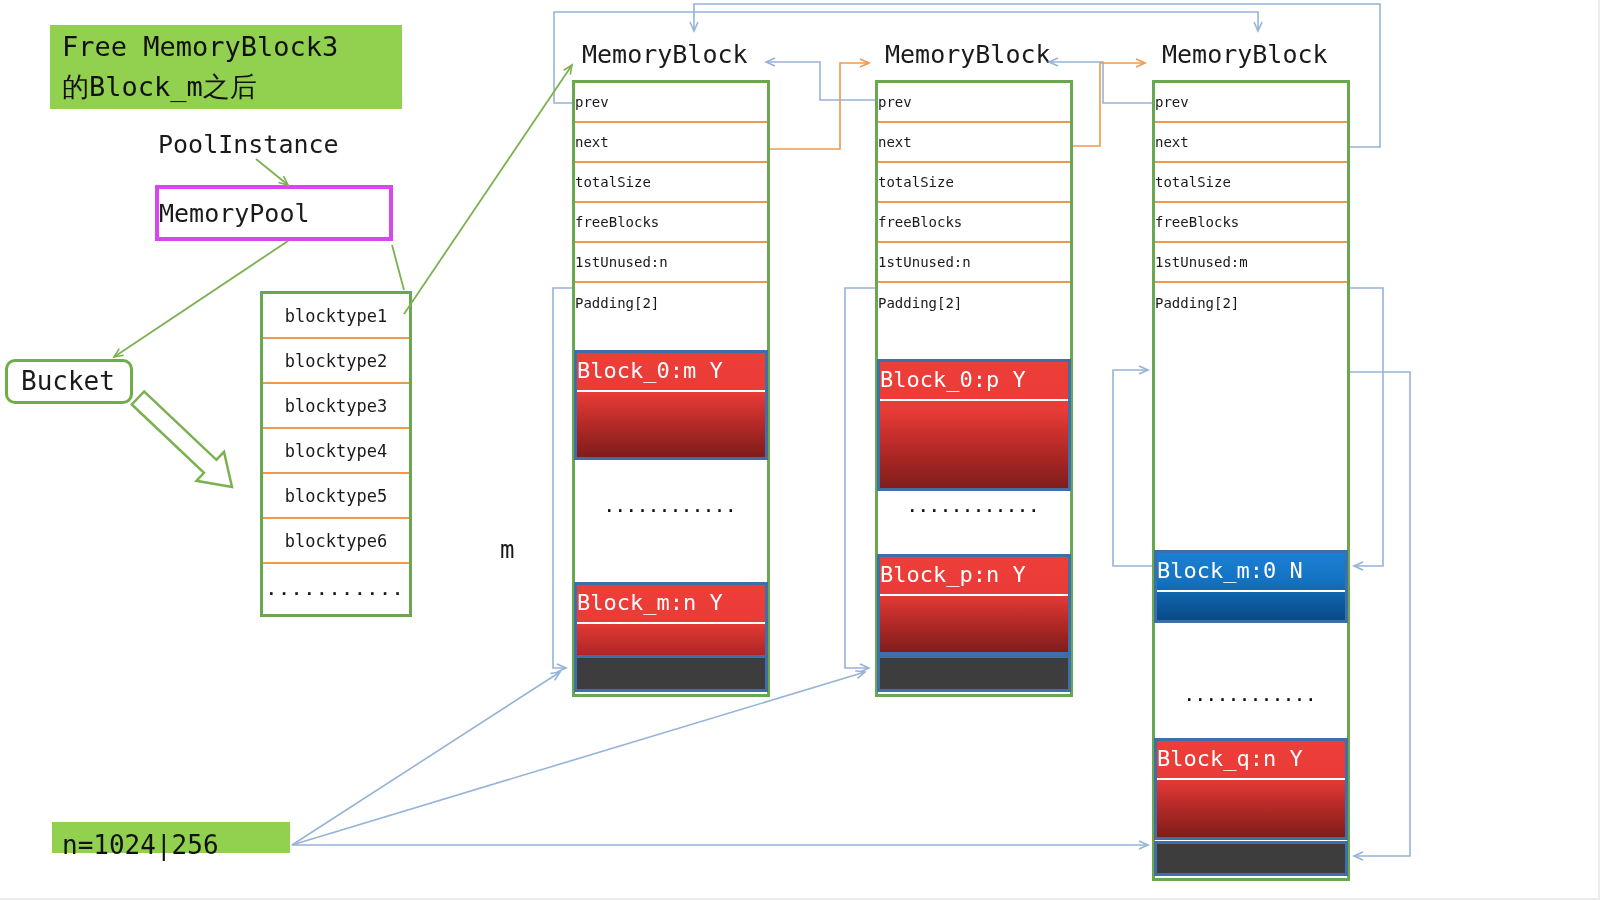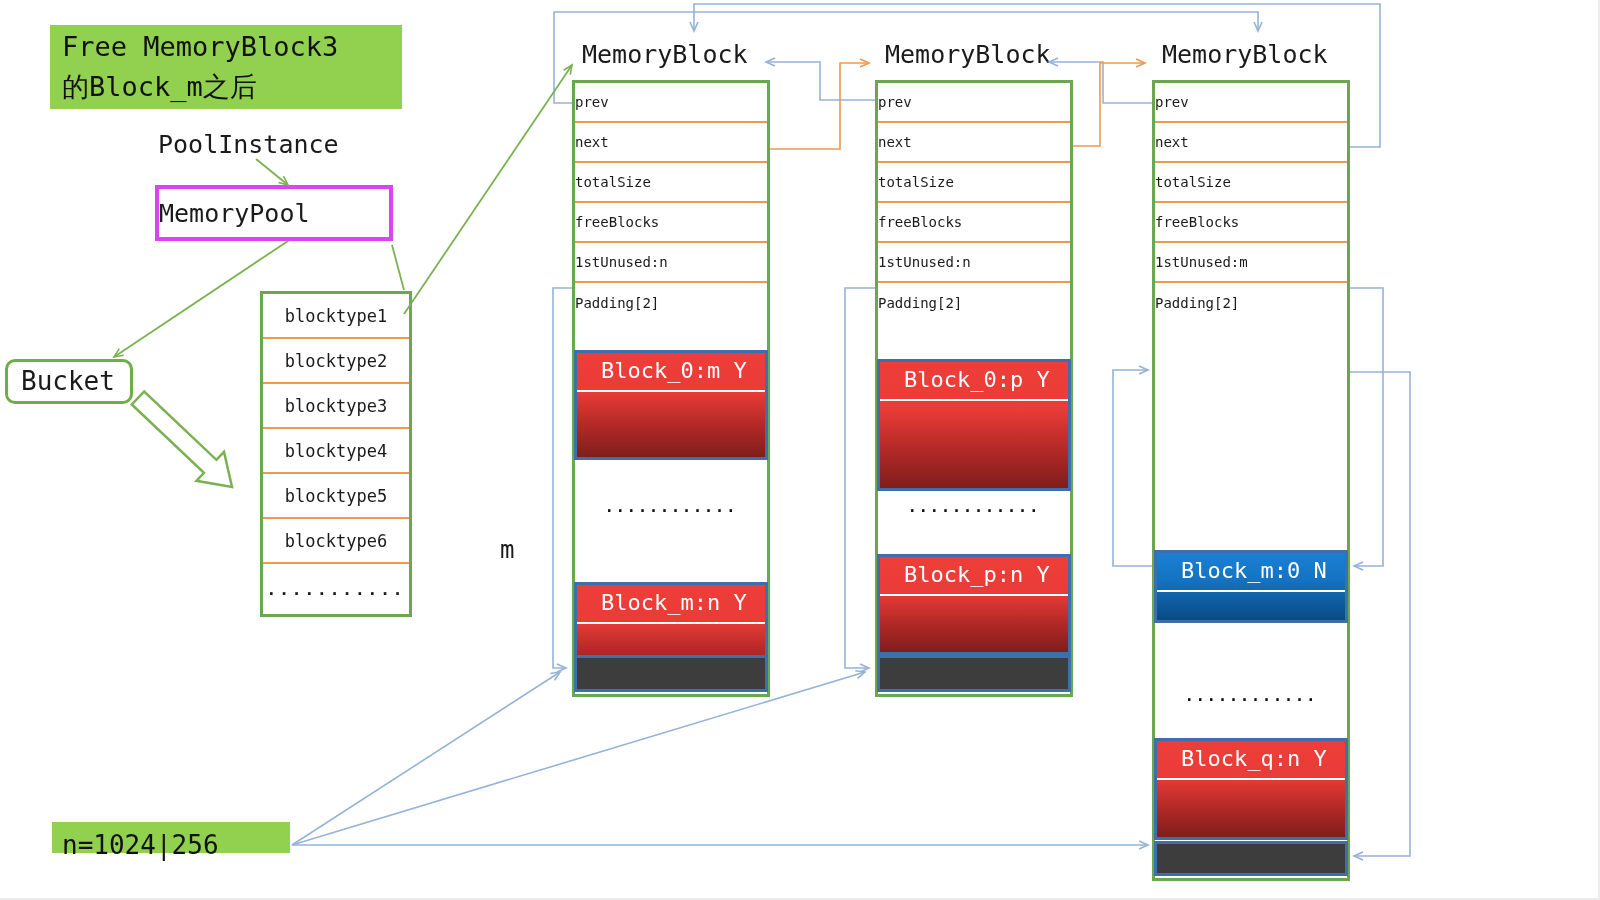--- a/index.html
+++ b/index.html
@@ -20,21 +20,21 @@
   .m-label{left:500px;top:536px;font-size:24px;}
   .n-box{left:52px;top:822px;width:238px;height:31px;font-size:26px;line-height:47px;padding-left:10px;box-sizing:border-box;}
 
   .mb-col{position:absolute;top:40px;width:198px;}
   .col-title{height:36px;font-size:25px;padding-left:10px;white-space:nowrap;}
   .col-box{position:absolute;top:40px;left:0;width:198px;border:3px solid #6aa84f;background:#fff;box-sizing:border-box;}
   .frow{height:40px;border-bottom:2px solid #ed9950;font-size:14px;display:flex;align-items:center;
         box-sizing:border-box;white-space:nowrap;}
   .frow.nosep{border-bottom:none;}
   .blk{position:absolute;left:-1px;right:-1px;border:3px solid #3f6fa8;box-sizing:border-box;}
-  .blk .lbl{height:37px;line-height:35px;font-size:22px;color:#fff;padding-left:24px;
+  .blk .lbl{height:37px;line-height:35px;font-size:22px;color:#fff;padding-left:0;
             border-bottom:2px solid #fff;white-space:nowrap;}
   .blk.red{background:linear-gradient(180deg,#ee3e3a 0%,#e93b37 38%,#b52a27 68%,#7f1d1b 100%);}
   .blk.blue{background:linear-gradient(180deg,#1b80d4 0%,#1473c2 40%,#0a4a85 100%);}
   .blk.darkfooter{background:#3d3d3d;}
   .gap-dots{position:absolute;left:0;right:0;display:flex;align-items:center;justify-content:center;
             font-size:15px;font-weight:900;letter-spacing:2px;color:#111;}
   svg.links{position:absolute;left:0;top:0;pointer-events:none;}
 </style>
 </head>
 <body>

